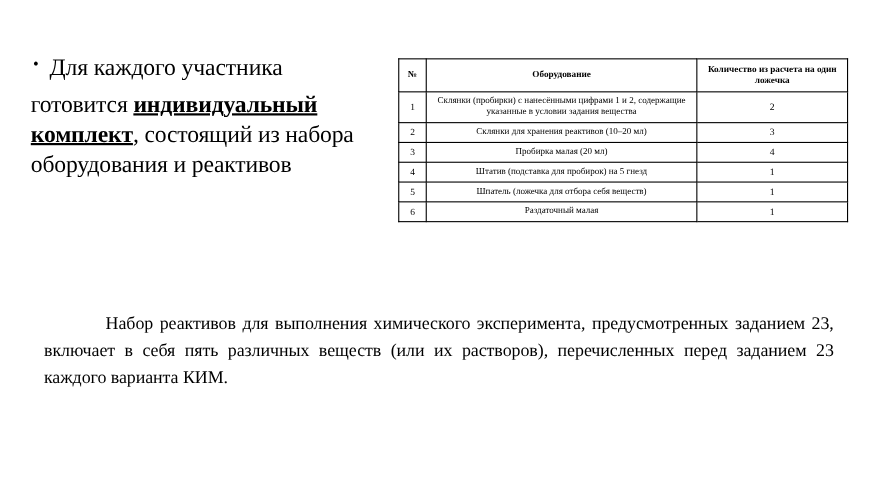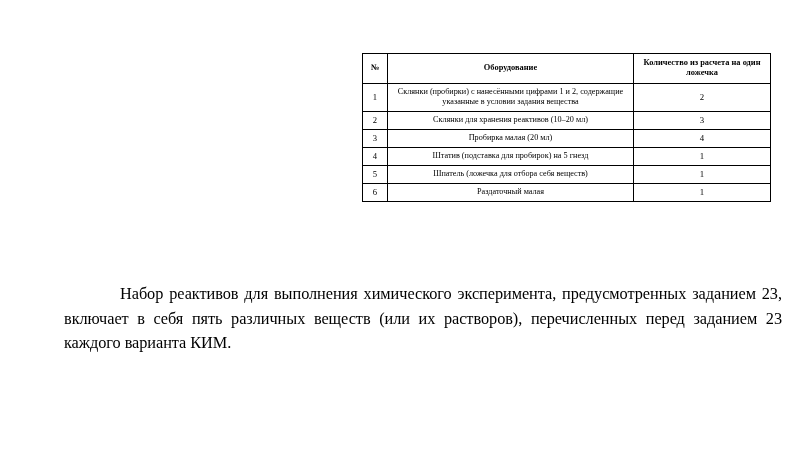--- a/index.html
+++ b/index.html
@@ -101,28 +101,35 @@
   .para {
     position: absolute;
     left: 40px;
     top: 266px;
     width: 718px;
     font-size: 16.3px;
     line-height: 1.50;
     text-align: justify;
     text-indent: 56px;
     letter-spacing: -0.05px;
-    margin-left: 24px;
   }
 </style>
 </head>
 <body>
 
 <div class="slide">
 
+  <div class="bullet-block">
+    <div class="bullet-line">
+      <span>Для каждого участника</span>
+    </div>
+    <div class="bullet-body">
+      <span>готовится </span><span class="strong-ul">индивидуальный комплект</span><span>, состоящий из набора оборудования и реактивов</span>
+    </div>
+  </div>
 
   <div class="equip-table-wrap">
     <table class="equip">
       <colgroup>
         <col class="c-num">
         <col class="c-name">
         <col class="c-qty">
       </colgroup>
       <thead>
         <tr>

